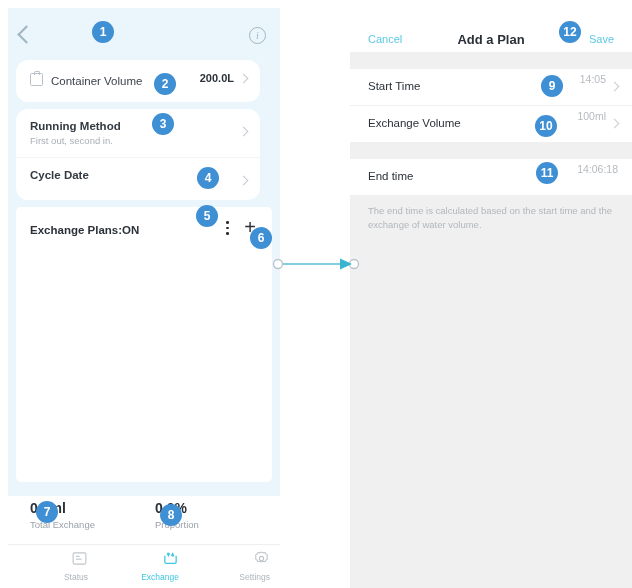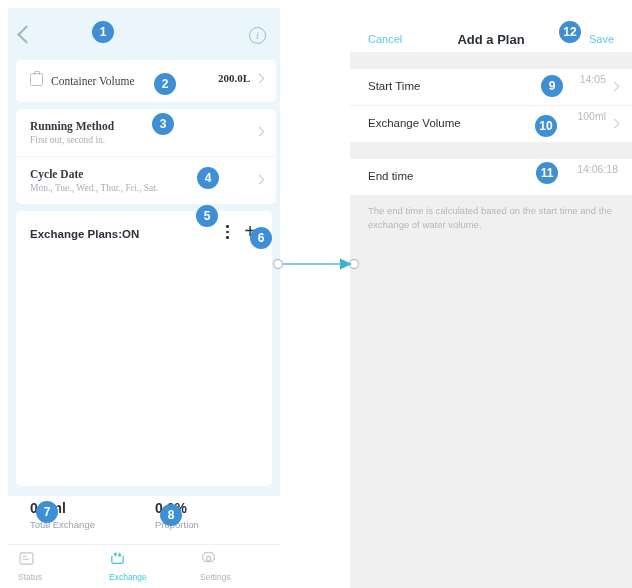--- a/index.html
+++ b/index.html
@@ -71,23 +71,22 @@
     color: #9fb6c4;
     font-size: 10px;
     line-height: 15px;
     text-align: center;
     font-family: "Liberation Serif", serif;
     font-style: italic;
   }
 
   .card {
     background: #ffffff;
-    margin: 0 4px 7px 8px;
-    border-radius: 5px;
-    font-family: Liberation Serif, serif;
+    margin: 0 20px 7px 8px;
+    border-radius: 12px;
   }
   .row {
     position: relative;
     padding: 11px 14px;
     min-height: 20px;
   }
   .row + .row { border-top: 1px solid #f2f4f6; }
   .row-title {
     font-size: 11.5px;
     color: #333a42;
@@ -209,21 +208,21 @@
     left: 8px;
     top: 544px;
     width: 272px;
     height: 44px;
     border-top: 1px solid #eceff1;
   }
   .tab {
     position: absolute;
     top: 5px;
     width: 70px;
-    text-align: left;
+    text-align: right;
   }
   .tab-label {
     font-size: 8.5px;
     color: #aeb5bc;
     margin-top: 3px;
   }
   .tab.active .tab-label { color: #3ec8e0; }
   .tab-ico { height: 19px; }
 
   
@@ -342,21 +341,20 @@
   </div>
 
   <div class="card">
     <div class="row">
       <div class="row-title">Running Method</div>
       <div class="row-sub">First out, second in.</div>
       <span class="chev mid"></span>
     </div>
     <div class="row">
       <div class="row-title">Cycle Date</div>
-      <div class="row-sub">Mon., Tue., Wed., Thur., Fri., Sat.</div>
       <span class="chev mid"></span>
     </div>
   </div>
 
   <div id="exchange-plans-card">
     <div id="exchange-plans-label">Exchange Plans:ON</div>
     <div id="kebab-icon">
         <i></i>
         <i></i>
         <i></i>

